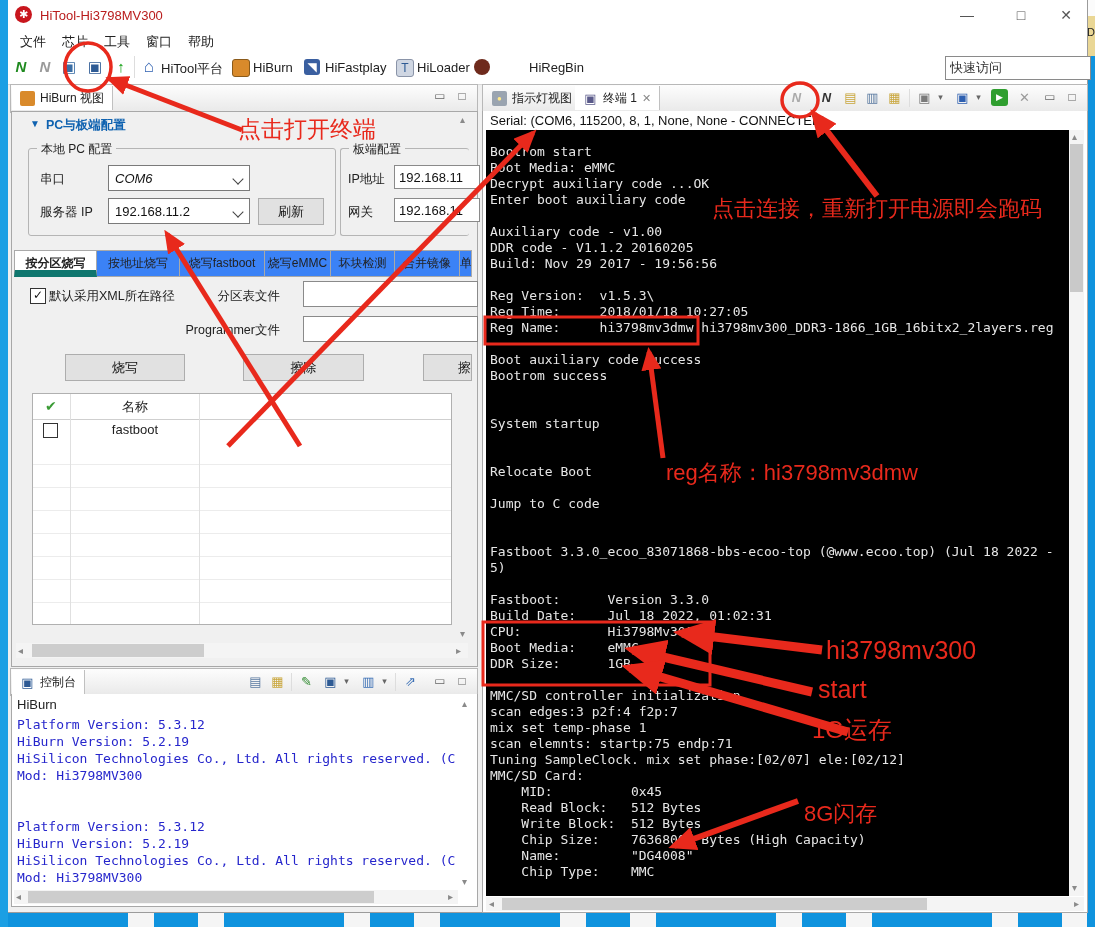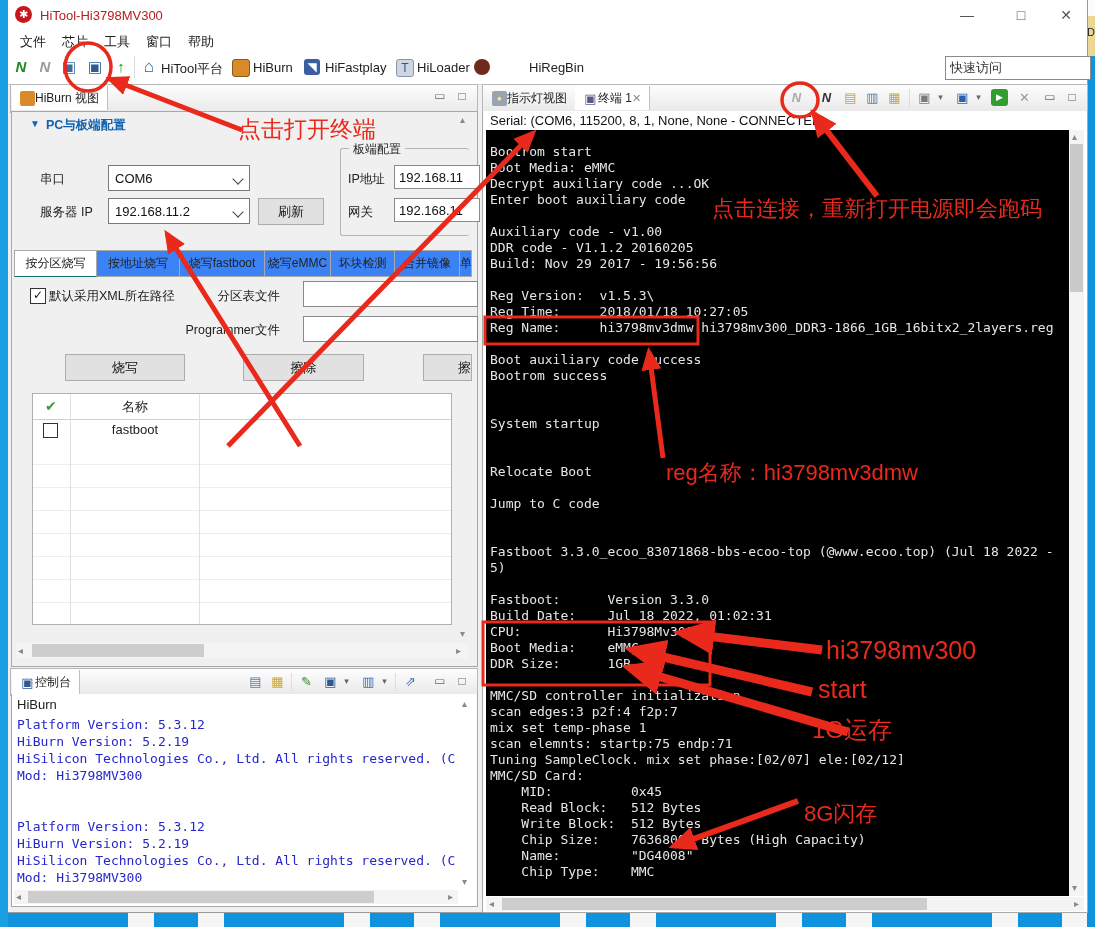--- a/index.html
+++ b/index.html
@@ -26,21 +26,21 @@
   .menu-item{top:33px;font-size:13px;color:#222;}
   .toolbar{left:0;top:52px;width:1079px;height:32px;background:#fff;border-bottom:1px solid #d6d6d6;}
   .ticon{top:58px;width:18px;height:18px;font-size:15px;line-height:18px;text-align:center;}
   .tsep{top:56px;width:1px;height:22px;background:#ddd;}
   .tbtn-label{top:60px;font-size:13px;color:#222;white-space:nowrap;}
   .appicon{top:59px;width:16px;height:16px;border-radius:3px;font-size:12px;line-height:16px;text-align:center;color:#fff;}
   .qa-box{left:937px;top:56px;width:136px;height:22px;border:1px solid #8a8a8a;background:#fff;
           font-size:13px;color:#333;padding:0 4px;font-family:inherit;}
   
   .viewbar{background:linear-gradient(#fdfdfd,#e9e9e9);border:1px solid #b8b8b8;}
-  .vtab{height:24px;display:flex;align-items:center;padding:0 8px;font-size:12px;color:#222;white-space:nowrap;overflow:hidden;}
+  .vtab{height:24px;display:flex;align-items:center;gap:5px;padding:0 8px;font-size:12px;color:#222;white-space:nowrap;overflow:hidden;}
   .vtab.active{background:#fff;border-right:1px solid #c0c0c0;}
   .vtab.inactive{border-right:1px solid #d5d5d5;}
   .pm{font-size:12px;color:#666;width:18px;text-align:center;top:4px;}
   .micon{width:15px;height:15px;font-size:13px;line-height:15px;text-align:center;}
   
   .hiburn-body{left:3px;top:111px;width:465px;height:554px;background:#f0f0f0;border:1px solid #a8a8a8;}
   .sec-head{font-size:12.5px;font-weight:bold;color:#0f62b0;}
   .fieldset{border:1px solid #b5b5b5;border-radius:3px;}
   .legend{position:absolute;top:-8px;left:8px;background:#f0f0f0;padding:0 4px;font-size:12px;color:#222;white-space:nowrap;}
   .lbl{font-size:12.5px;color:#222;white-space:nowrap;}
@@ -49,21 +49,21 @@
   .combo .chev{position:absolute;right:7px;top:9px;width:7px;height:7px;border-right:1px solid #444;
                border-bottom:1px solid #444;transform:rotate(45deg);}
   .txtin{background:#fff;border:1px solid #8a8a8a;font-size:13px;color:#111;
          display:flex;align-items:center;padding:0 4px;white-space:nowrap;overflow:hidden;}
   .pushbtn{background:#e1e1e1;border:1px solid #adadad;font-size:13px;color:#111;
            text-align:center;overflow:hidden;white-space:nowrap;}
   .itab{top:250px;height:27px;box-sizing:border-box;border:1px solid #a9a9a9;border-left:none;
         background:#3b82f6;font-size:12px;color:#222;text-align:center;line-height:25px;
         white-space:nowrap;overflow:hidden;}
   .itab.first{border-left:1px solid #a9a9a9;}
-  .itab.active{background:#fff;border-bottom:1px solid #0f766e;}
+  .itab.active{background:#fff;border-bottom:7px solid #0f766e;font-weight:bold;}
   .cbx{width:14px;height:14px;background:#fff;border:1px solid #333;font-size:12px;line-height:13px;text-align:center;color:#111;}
   .tbl{background:#fff;border:1px solid #b0b0b0;}
   .tbl-line-v{background:#e0e0e0;width:1px;}
   .tbl-head{border-bottom:1px solid #cfcfcf;}
   .tbl-rows{background:repeating-linear-gradient(#ffffff 0 22px,#ececec 22px 23px);}
   .scroll-glyph{font-size:10px;color:#8a8a8a;}
   .hthumb{background:#cdcdcd;}
   
   .console-body{left:3px;top:694px;width:465px;height:212px;background:#fff;border:1px solid #a8a8a8;border-top:none;}
   .console-pre{margin:0;font-family:"DejaVu Sans Mono","Liberation Mono",monospace;
@@ -134,22 +134,25 @@
       </div>
       <div class="ab pm" style="left:420px;">▭</div>
       <div class="ab pm" style="left:442px;">□</div>
     </div>
 
     <div class="ab hiburn-body"></div>
 
     <div class="ab" style="left:22px;top:118px;font-size:10px;color:#0f62b0;">▼</div>
     <div class="ab sec-head" style="left:38px;top:117px;">PC与板端配置</div>
 
+    <div class="ab fieldset" style="left:20px;top:148px;width:306px;height:86px;">
+      <span class="legend">本地 PC 配置</span>
+    </div>
     <div class="ab lbl" style="left:32px;top:171px;">串口</div>
-    <div class="ab combo" style="left:100px;top:165px;width:128px;height:24px;">
+    <div class="ab combo" style="left:100px;top:165px;width:128px;height:24px;font-style:italic;">
       <span>COM6</span>
       <span class="chev"></span>
     </div>
     <div class="ab lbl" style="left:32px;top:204px;">服务器 IP</div>
     <div class="ab combo" style="left:100px;top:198px;width:128px;height:24px;">
       <span>192.168.11.2</span>
       <span class="chev"></span>
     </div>
     <div class="ab pushbtn" style="left:250px;top:198px;width:64px;height:25px;line-height:25px;">刷新</div>
 

